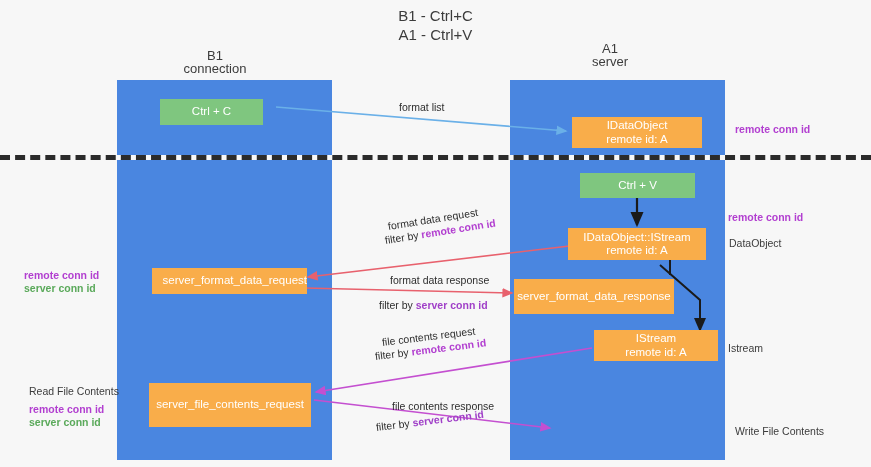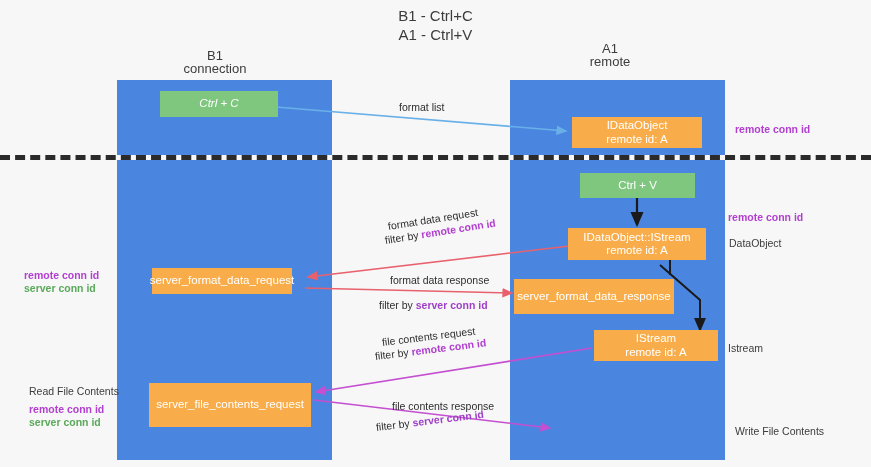--- a/index.html
+++ b/index.html
@@ -71,21 +71,21 @@
     <div>B1 - Ctrl+C</div>
     <div>A1 - Ctrl+V</div>
   </div>
 
   <div class="lane-head" style="left:115px;top:49px;">
     <div>B1</div>
     <div>connection</div>
   </div>
   <div class="lane-head" style="left:510px;top:42px;">
     <div>A1</div>
-    <div>remote</div>
+    <div>server</div>
   </div>
 
   <div class="lane" style="left:117px;top:80px;width:215px;height:75px;"></div>
   <div class="lane" style="left:117px;top:160px;width:215px;height:300px;"></div>
   <div class="lane" style="left:510px;top:80px;width:215px;height:75px;"></div>
   <div class="lane" style="left:510px;top:160px;width:215px;height:300px;"></div>
 
   <svg id="svg-layer">
     <defs>
       <marker id="ah-blue" markerWidth="7" markerHeight="7" refX="6" refY="3" orient="auto">
@@ -113,39 +113,39 @@
     <path d="M670,275 L670,250 L660,250" stroke="#1a1a1a" stroke-width="2" fill="none"></path>
     <path d="M660,265 L700,300 L700,330" stroke="#1a1a1a" stroke-width="2" fill="none" marker-end="url(#ah-black)"></path>
 
     <line x1="592" y1="348" x2="316" y2="392" stroke="#c44fd0" stroke-width="1.6" marker-end="url(#ah-purple)"></line>
 
     <line x1="314" y1="400" x2="550" y2="428" stroke="#c44fd0" stroke-width="1.6" marker-end="url(#ah-purple)"></line>
   </svg>
 
   <div id="sep"></div>
 
-  <div class="node green" style="left:160px;top:91px;width:118px;height:26px;font-style:italic;">
+  <div class="node green" style="left:160px;top:99px;width:103px;height:26px;">
     <span>Ctrl + C</span>
   </div>
 
   <div class="node orange" style="left:572px;top:117px;width:130px;height:31px;">
     <span>IDataObject</span>
     <span>remote id: A</span>
   </div>
 
   <div class="node green" style="left:580px;top:173px;width:115px;height:25px;">
     <span>Ctrl + V</span>
   </div>
 
   <div class="node orange" style="left:568px;top:228px;width:138px;height:32px;">
     <span>IDataObject::IStream</span>
     <span>remote id: A</span>
   </div>
 
-  <div class="node orange" style="left:152px;top:268px;width:140px;height:26px;">
+  <div class="node orange" style="left:152px;top:268px;width:155px;height:26px;align-items:flex-end;">
     <span>server_format_data_request</span>
   </div>
 
   <div class="node orange" style="left:514px;top:279px;width:160px;height:35px;">
     <span>server_format_data_response</span>
   </div>
 
   <div class="node orange" style="left:594px;top:330px;width:124px;height:31px;">
     <span>IStream</span>
     <span>remote id: A</span>

